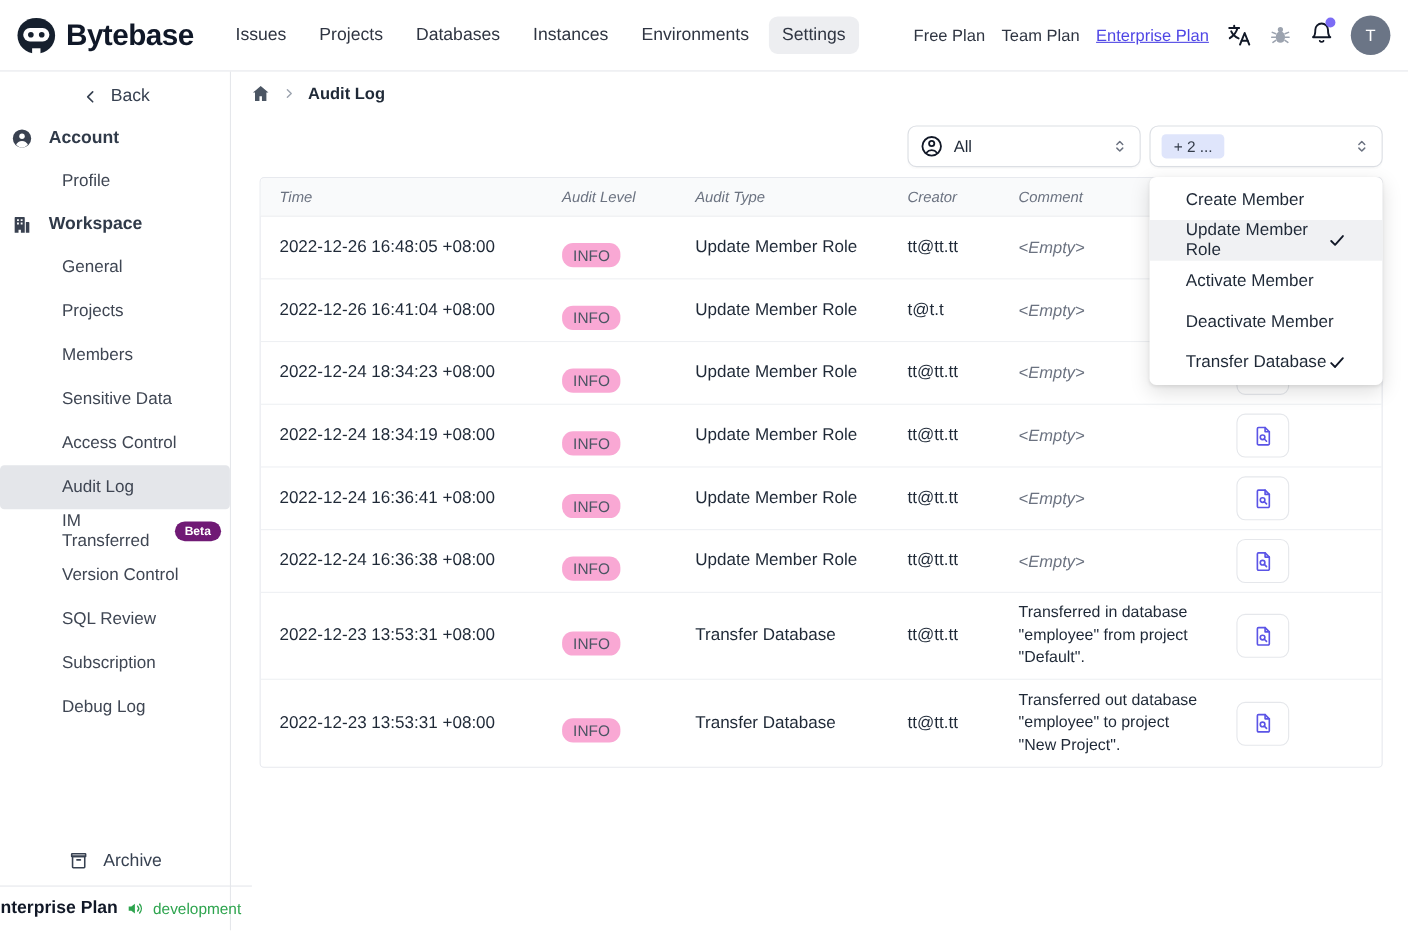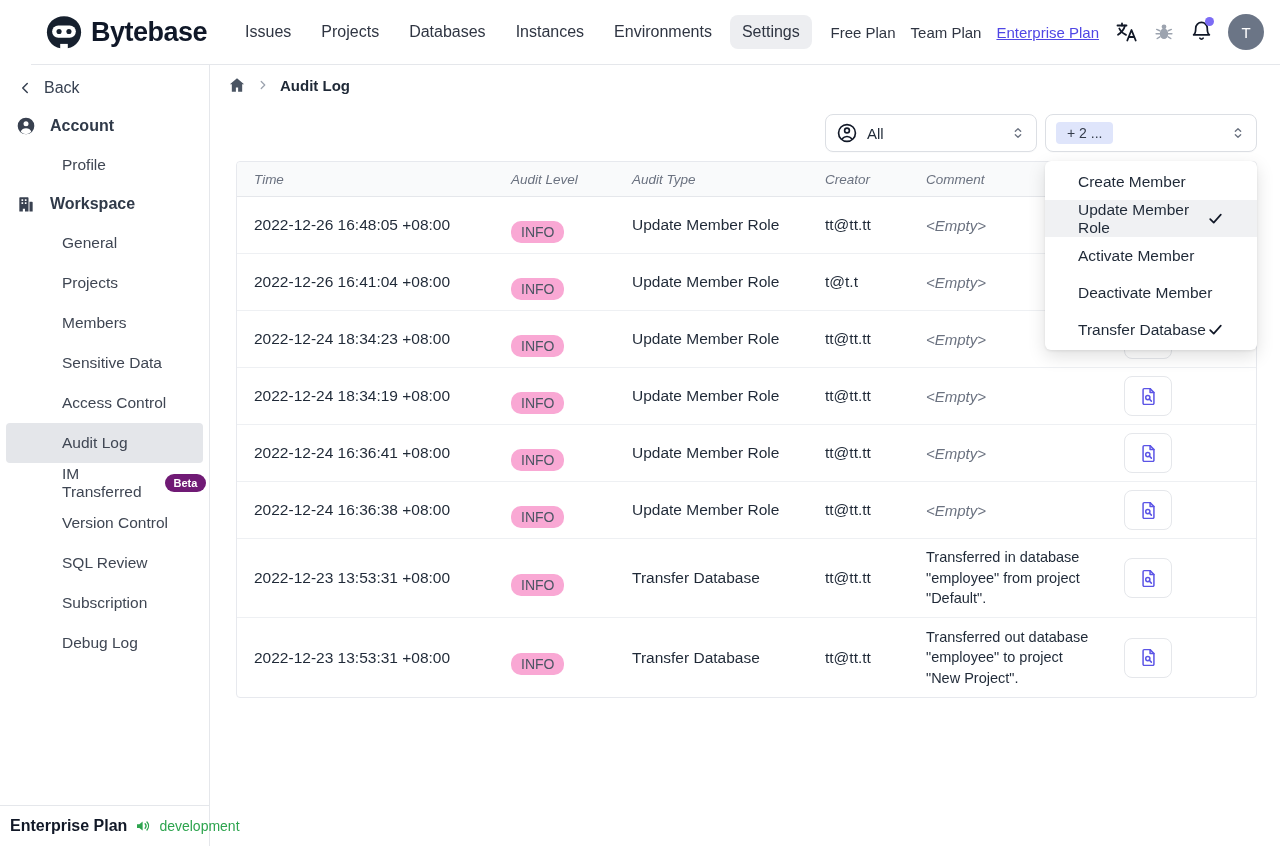--- a/index.html
+++ b/index.html
@@ -1,38 +1,38 @@
 <!DOCTYPE html>
 <html><head>
 <meta charset="utf-8">
 <style>
   * { margin:0; padding:0; box-sizing:border-box; }
   html,body { width:1280px; height:846px; background:#fff; font-family:"Liberation Sans", sans-serif; color:#1f2937; }
   .page { width:1280px; height:846px; display:flex; flex-direction:column; overflow:hidden; }
 
   
-  .topbar { height:65px; flex:0 0 65px; display:flex; align-items:center; padding:0 16px 0 14px; border-bottom:1px solid #e5e7eb; background:#fff;margin-left:31px; }
+  .topbar { height:65px; flex:0 0 65px; display:flex; align-items:center; padding:0 16px 0 14px; border-bottom:1px solid #e5e7eb; background:#fff; }
   .brand { display:flex; align-items:center; gap:8px; cursor:pointer; }
   .brand-text { font-size:27px; font-weight:800; color:#101828; letter-spacing:-0.5px; }
   .nav-links { display:flex; align-items:center; gap:6px; margin-left:26px; }
   .nav-item { font-size:16px; font-weight:500; color:#2f3542; padding:8px 12px; border-radius:8px; cursor:pointer; white-space:nowrap; }
   .nav-item.active { background:#edeef1; }
   .top-right { margin-left:auto; display:flex; align-items:center; gap:15px; }
   .plan-link { font-size:15px; font-weight:500; color:#2f3542; white-space:nowrap; cursor:pointer; }
   .plan-link.enterprise { color:#4f46e5; text-decoration:underline; }
   .icon { display:inline-flex; align-items:center; justify-content:center; line-height:0; }
   .bell-wrap { position:relative; cursor:pointer; }
   .bell-dot { position:absolute; top:-2px; right:-1px; width:9px; height:9px; border-radius:50%; background:#7c6cf5; }
   .avatar { width:36px; height:36px; border-radius:50%; background:#6b7586; color:#fff; font-size:15px; display:flex; align-items:center; justify-content:center; cursor:pointer; }
 
   
   .body { flex:1; display:flex; min-height:0; }
 
   
-  .sidebar { width:210px; flex:0 0 210px; border-right:1px solid #e5e7eb; display:flex; flex-direction:column; padding-top:2px; }
+  .sidebar { width:210px; flex:0 0 210px; border-right:1px solid #e5e7eb; display:flex; flex-direction:column; padding-top:2px;align-items:center; }
   .back-row { display:flex; align-items:center; gap:10px; padding:12px 16px 10px; font-size:16px; color:#374151; cursor:pointer; }
   .side-header { display:flex; align-items:center; gap:14px; padding:9px 16px; font-size:16px; font-weight:600; color:#303a49; }
   .side-item { display:flex; align-items:center; padding:0 8px 0 56px; height:40px; font-size:15.5px; color:#3f4653; cursor:pointer; border-radius:4px; margin:0 6px; }
   .side-item.active { background:#e4e6ea; }
   .badge-beta { background:#701a75; color:#fff; font-size:11px; font-weight:600; padding:3px 9px; border-radius:9999px; margin-left:23px; }
   .side-spacer { flex:1; }
   .archive-row { display:flex; align-items:center; gap:13px; padding:11px 16px 13px; font-size:16px; color:#374151; cursor:pointer; }
   .side-footer { border-top:1px solid #e5e7eb; height:41px; display:flex; align-items:center; gap:7px; padding:0 10px; }
   .side-footer .plan { font-size:16px; font-weight:700; color:#111827; white-space:nowrap; }
   .side-footer .env { font-size:14px; color:#2da44e; white-space:nowrap; }
@@ -197,20 +197,30 @@
             <span>SQL Review</span>
           </div>
           <div class="side-item">
             <span>Subscription</span>
           </div>
           <div class="side-item">
             <span>Debug Log</span>
           </div>
         </div>
       <div class="side-spacer"></div>
+      <div class="archive-row">
+        <span class="icon">
+          <svg viewBox="0 0 24 24" width="19" height="19" fill="none" stroke="#374151" stroke-width="1.8" stroke-linejoin="round">
+              <path d="M4.5 4h15a.5.5 0 0 1 .5.5V7H4V4.5a.5.5 0 0 1 .5-.5z"></path>
+              <path d="M5 7h14v12.2a.8.8 0 0 1-.8.8H5.8a.8.8 0 0 1-.8-.8z"></path>
+              <path d="M10 11h4" stroke-linecap="round"></path>
+            </svg>
+        </span>
+        <span>Archive</span>
+      </div>
       <div class="side-footer">
         <span class="plan">Enterprise Plan</span>
         <span class="icon">
           <svg viewBox="0 0 24 24" width="18" height="18" fill="none" stroke="#2da44e" stroke-width="1.7" stroke-linecap="round" stroke-linejoin="round">
               <path d="M4 9.5v5h3.2L11.5 18V6L7.2 9.5z" fill="#2da44e" stroke="none"></path>
               <path d="M14.8 9a4.4 4.4 0 0 1 0 6"></path>
               <path d="M17.3 6.7a8 8 0 0 1 0 10.6"></path>
             </svg>
         </span>
         <span class="env">development</span>

